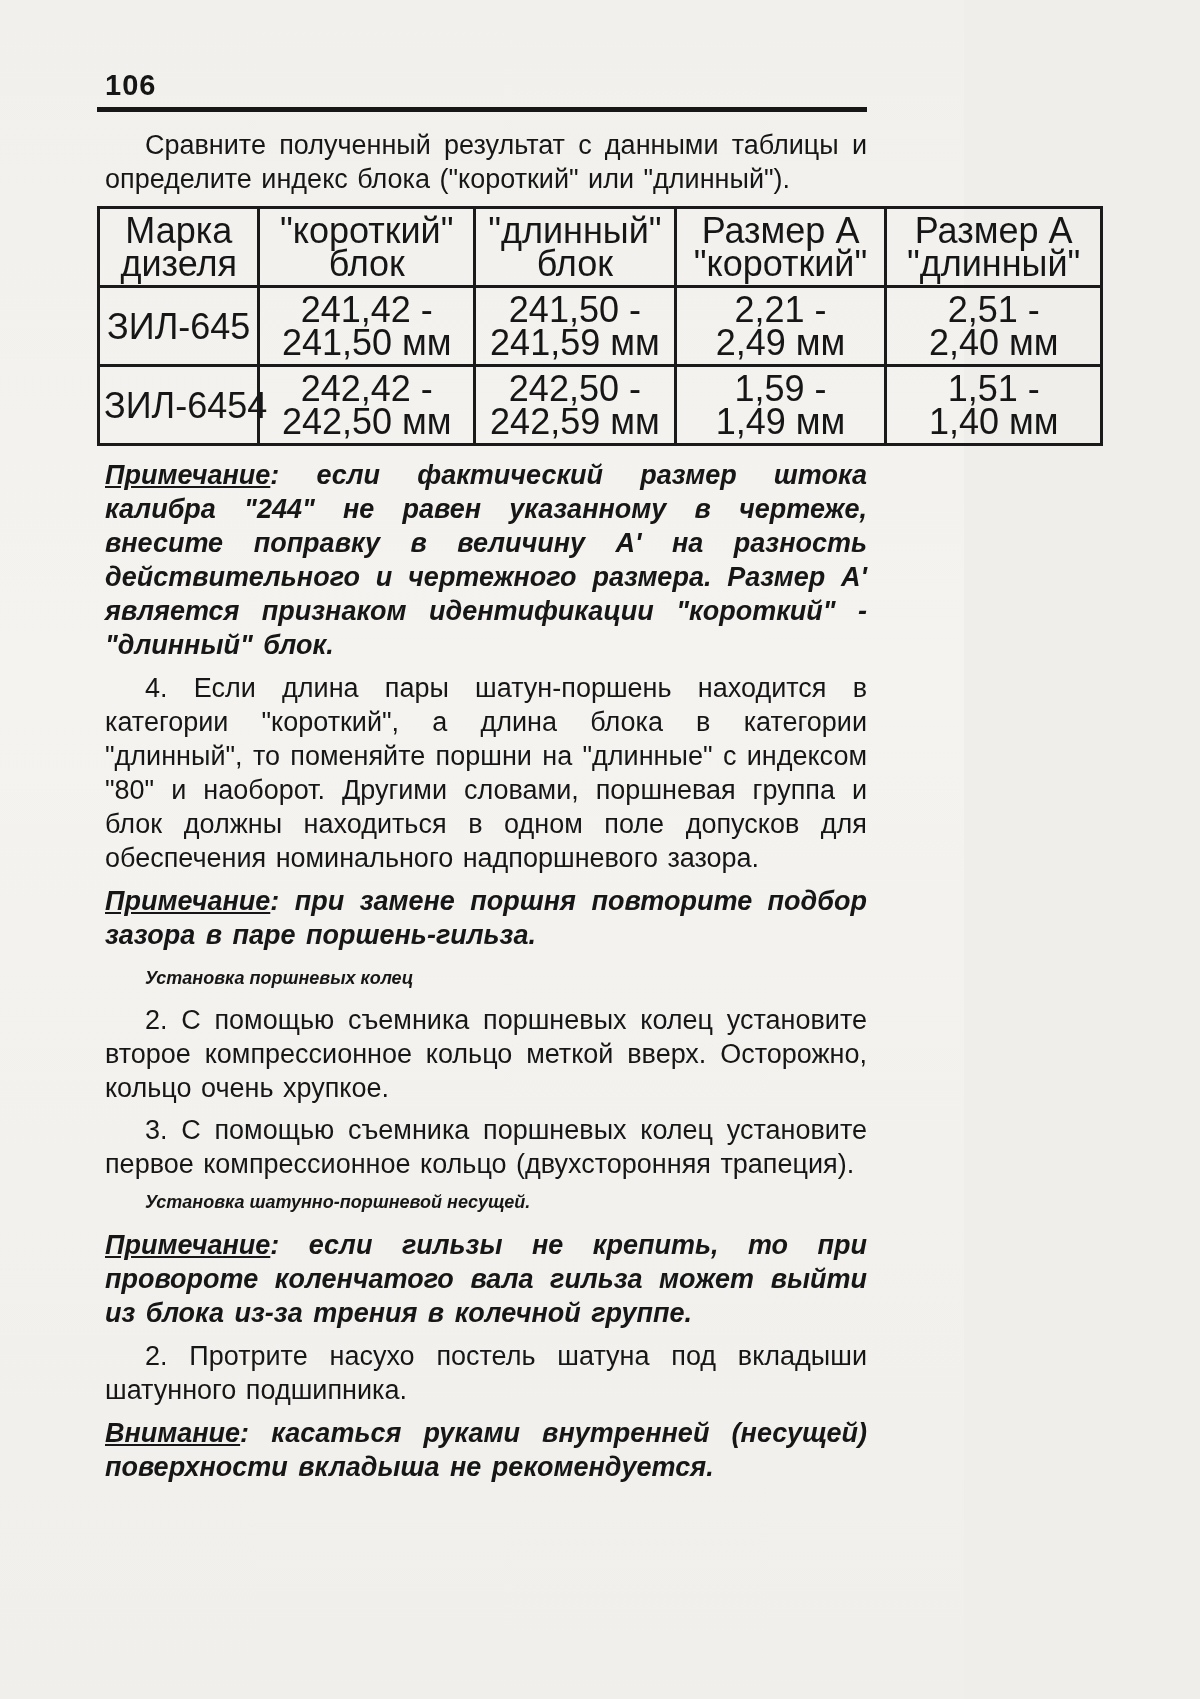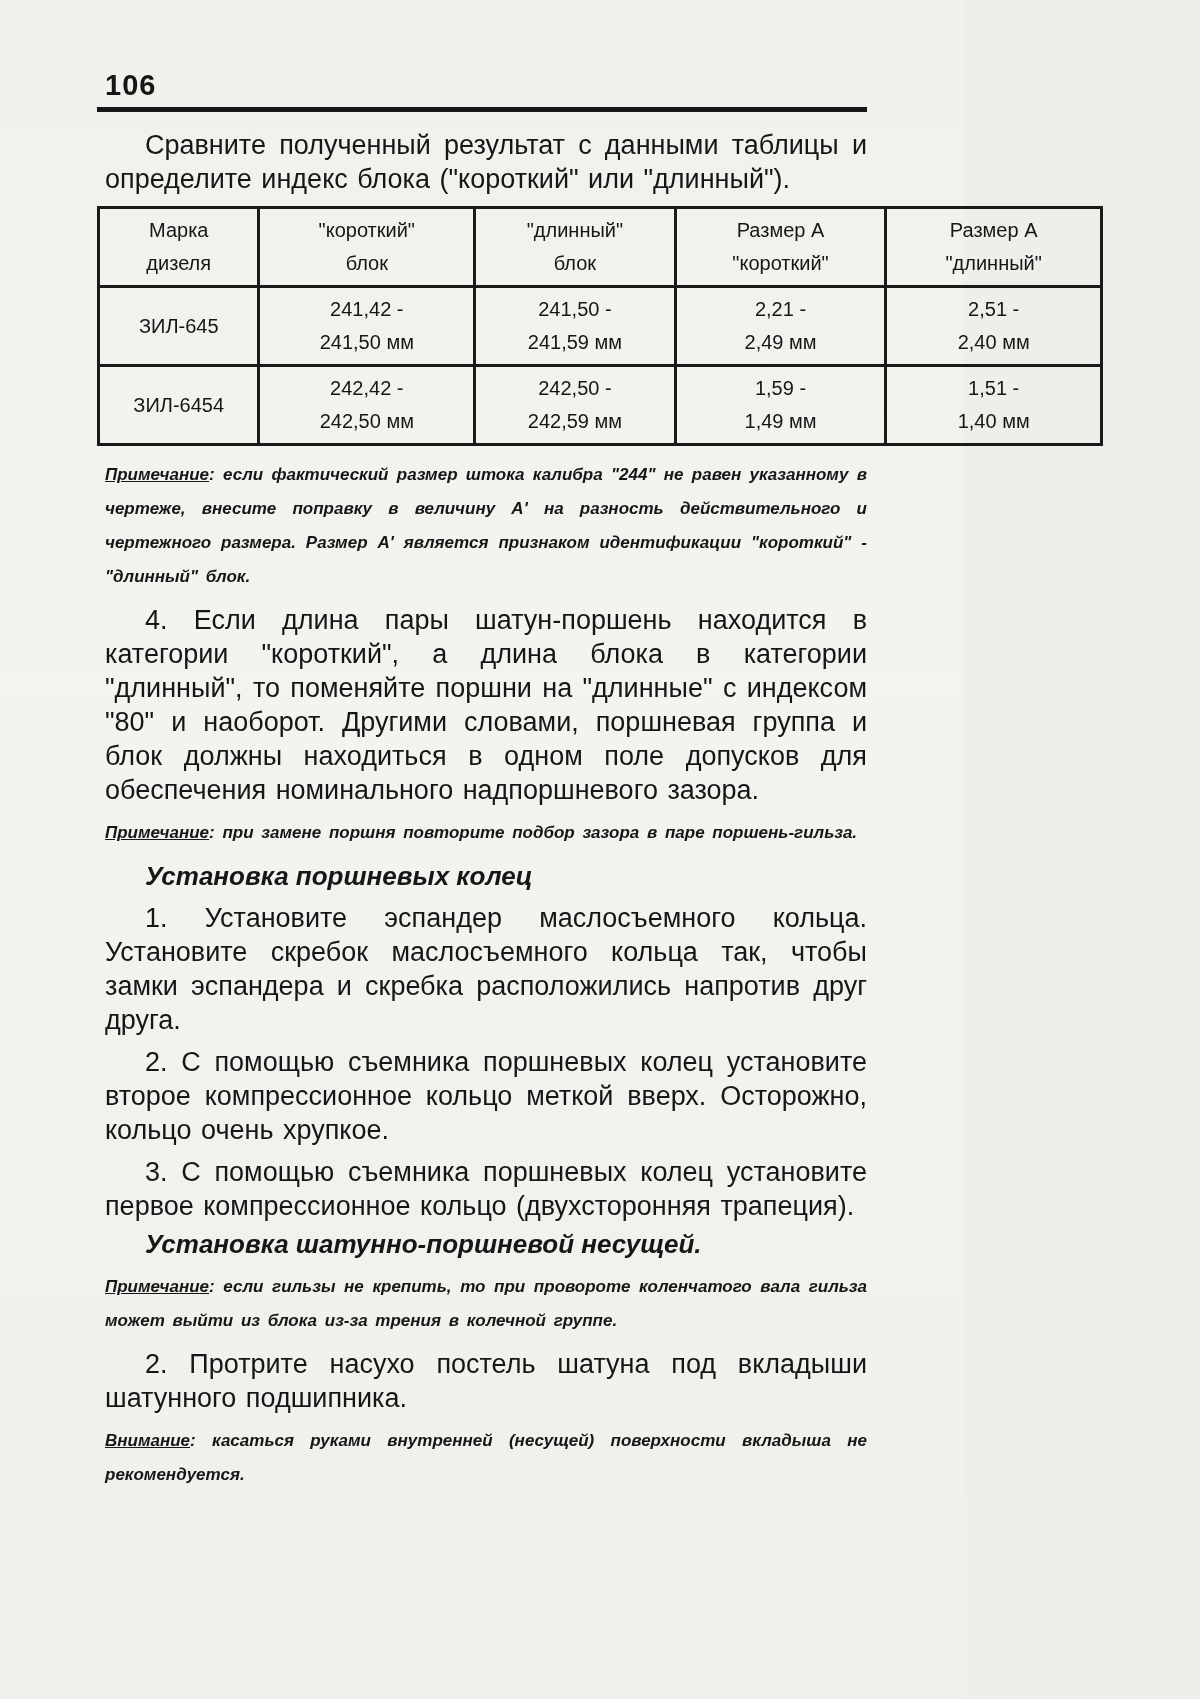--- a/index.html
+++ b/index.html
@@ -31,47 +31,47 @@
   }
   .body-text {
     font-size: 27px;
     line-height: 34px;
     text-align: justify;
     margin: 8px 0 0 8px;
     text-indent: 40px;
     word-spacing: 2px;
   }
   .note {
-    font-size: 17px;
+    font-size: 27px;
     line-height: 34px;
     text-align: justify;
     font-weight: bold;
     font-style: italic;
     margin: 9px 0 9px 8px;
     text-indent: 0;
     word-spacing: 3px;
   }
   .note .note-label { text-decoration: underline; }
   .section-heading {
-    font-size: 26px;
+    font-size: 18px;
     line-height: 34px;
     font-weight: bold;
     font-style: italic;
     margin: 4px 0 4px 8px;
     text-indent: 40px;
   }
   table.spec {
     border-collapse: collapse;
     width: 1006px;
     margin: 10px 0 12px 0;
     table-layout: fixed;
   }
   table.spec th, table.spec td {
     border: 3px solid #1a1a1a;
-    font-size: 20px;
+    font-size: 36px;
     line-height: 33px;
     font-weight: normal;
     text-align: center;
     vertical-align: middle;
     padding: 5px 4px;
     white-space: pre-line;
   }
   col.c1 { width: 16%; }
   col.c2 { width: 21.5%; }
   col.c3 { width: 20%; }
@@ -137,21 +137,20 @@
   </table>
 
   <p class="note"><span class="note-label">Примечание</span><span>: если фактический размер штока калибра "244" не равен указанному в чертеже, внесите поправку в величину А' на разность действительного и чертежного размера. Размер А' является признаком идентификации "короткий" - "длинный" блок.</span></p>
 
   <p class="body-text">4. Если длина пары шатун-поршень находится в категории "короткий", а длина блока в категории "длинный", то поменяйте поршни на "длинные" с индексом "80" и наоборот. Другими словами, поршневая группа и блок должны находиться в одном поле допусков для обеспечения номинального надпоршневого зазора.</p>
 
   <p class="note"><span class="note-label">Примечание</span><span>: при замене поршня повторите подбор зазора в паре поршень-гильза.</span></p>
 
   <p class="section-heading">Установка поршневых колец</p>
 
-  <p class="body-text">1. Установите эспандер маслосъемного кольца. Установите скребок маслосъемного кольца так, чтобы замки эспандера и скребка расположились напротив друг друга.</p>
   <p class="body-text">2. С помощью съемника поршневых колец установите второе компрессионное кольцо меткой вверх. Осторожно, кольцо очень хрупкое.</p>
   <p class="body-text">3. С помощью съемника поршневых колец установите первое компрессионное кольцо (двухсторонняя трапеция).</p>
 
   <p class="section-heading">Установка шатунно-поршневой несущей.</p>
 
 
   <p class="note"><span class="note-label">Примечание</span><span>: если гильзы не крепить, то при провороте коленчатого вала гильза может выйти из блока из-за трения в колечной группе.</span></p>
 
   <p class="body-text">2. Протрите насухо постель шатуна под вкладыши шатунного подшипника.</p>
 

